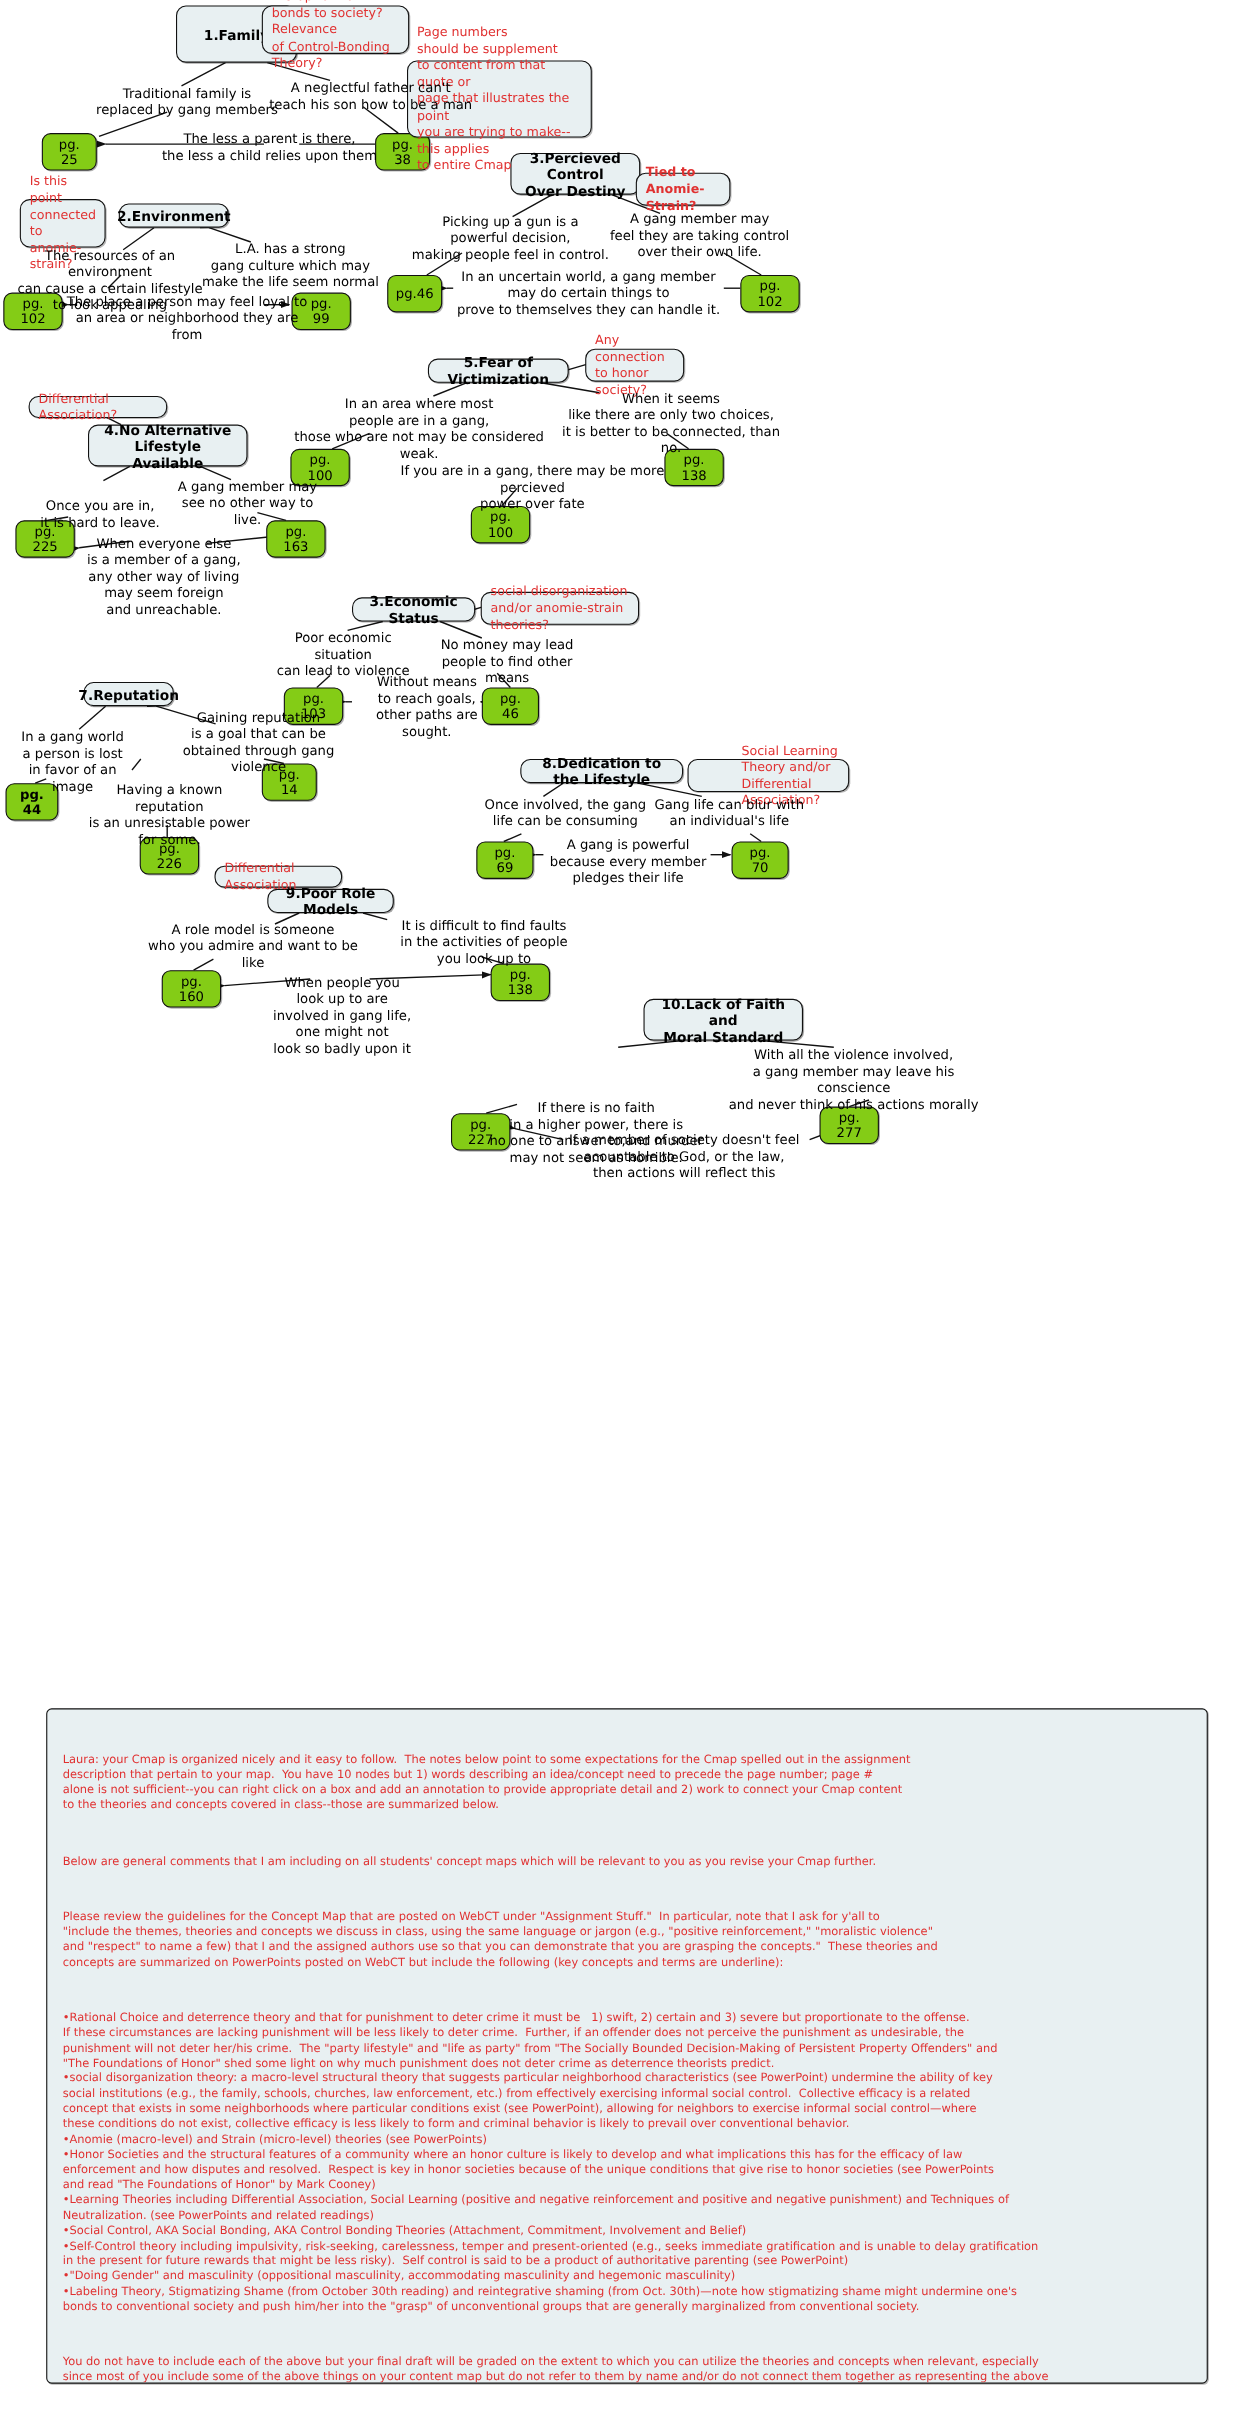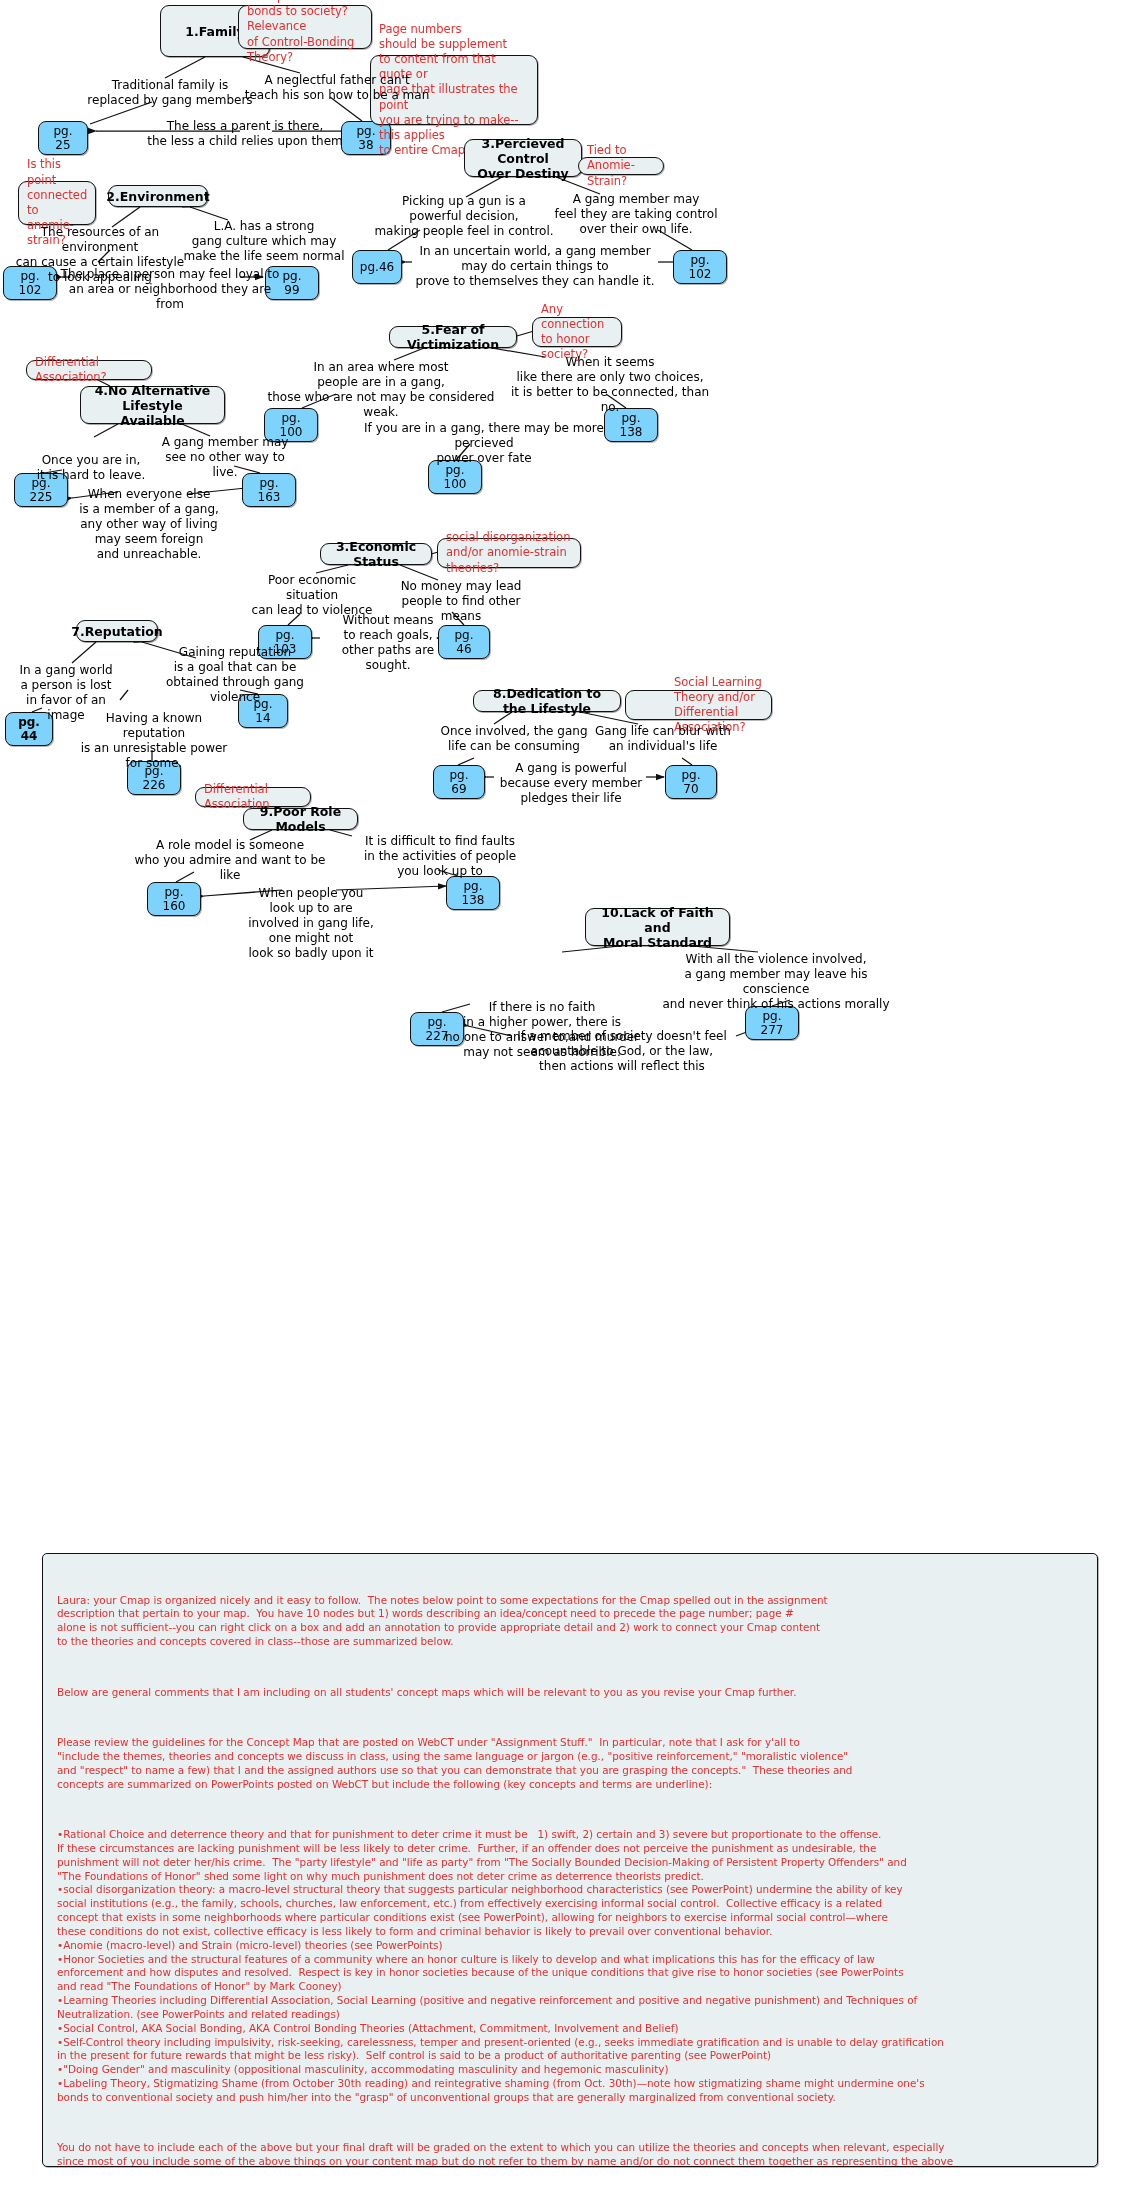--- a/index.html
+++ b/index.html
@@ -19,21 +19,21 @@
     text-align:center;white-space:pre-line;
   }
   
   .concept{
     background:#e8f0f2;border:1.6px solid #111;border-radius:9px;
     font-weight:bold;font-size:12.5px;line-height:1.2;
     padding:5px 9px;box-shadow:1px 1px 0 rgba(0,0,0,.35);
   }
   
   .pgref{
-    background:#7dd3fc;border:1.4px solid #111;border-radius:8px;
+    background:#84cc16;border:1.4px solid #111;border-radius:8px;
     font-size:12px;line-height:1.2;padding:16px 7px;
     box-shadow:1px 1px 0 rgba(0,0,0,.3);
   }
   .pgref.bold{font-weight:bold;}
   
   .annot{
     background:#e8f0f2;border:1.2px solid #111;border-radius:9px;
     color:#e03131;font-size:11.5px;line-height:1.32;
     padding:4px 8px;text-align:left;justify-content:flex-start;
     box-shadow:1px 1px 0 rgba(0,0,0,.28);
@@ -236,21 +236,21 @@
     <span>Page numbers
 should be supplement
 to content from that quote or
 page that illustrates the point
 you are trying to make--this applies
 to entire Cmap</span></div>
   <div class="node annot" style="left:18px;top:181px;width:78px;height:44px;">
     <span>Is this point
 connected to
 anomie-strain?</span></div>
-  <div class="node annot" style="left:578px;top:157px;width:86px;height:18px;">
+  <div class="node annot" style="left:578px;top:157px;width:86px;height:30px;font-weight:bold;">
     <span>Tied to
 Anomie-Strain?</span></div>
   <div class="node annot" style="left:532px;top:317px;width:90px;height:30px;">
     <span>Any connection
 to honor society?</span></div>
   <div class="node annot" style="left:26px;top:360px;width:126px;height:20px;">
     <span>Differential Association?</span></div>
   <div class="node annot" style="left:437px;top:538px;width:144px;height:30px;">
     <span>social disorganization
 and/or anomie-strain theories?</span></div>

